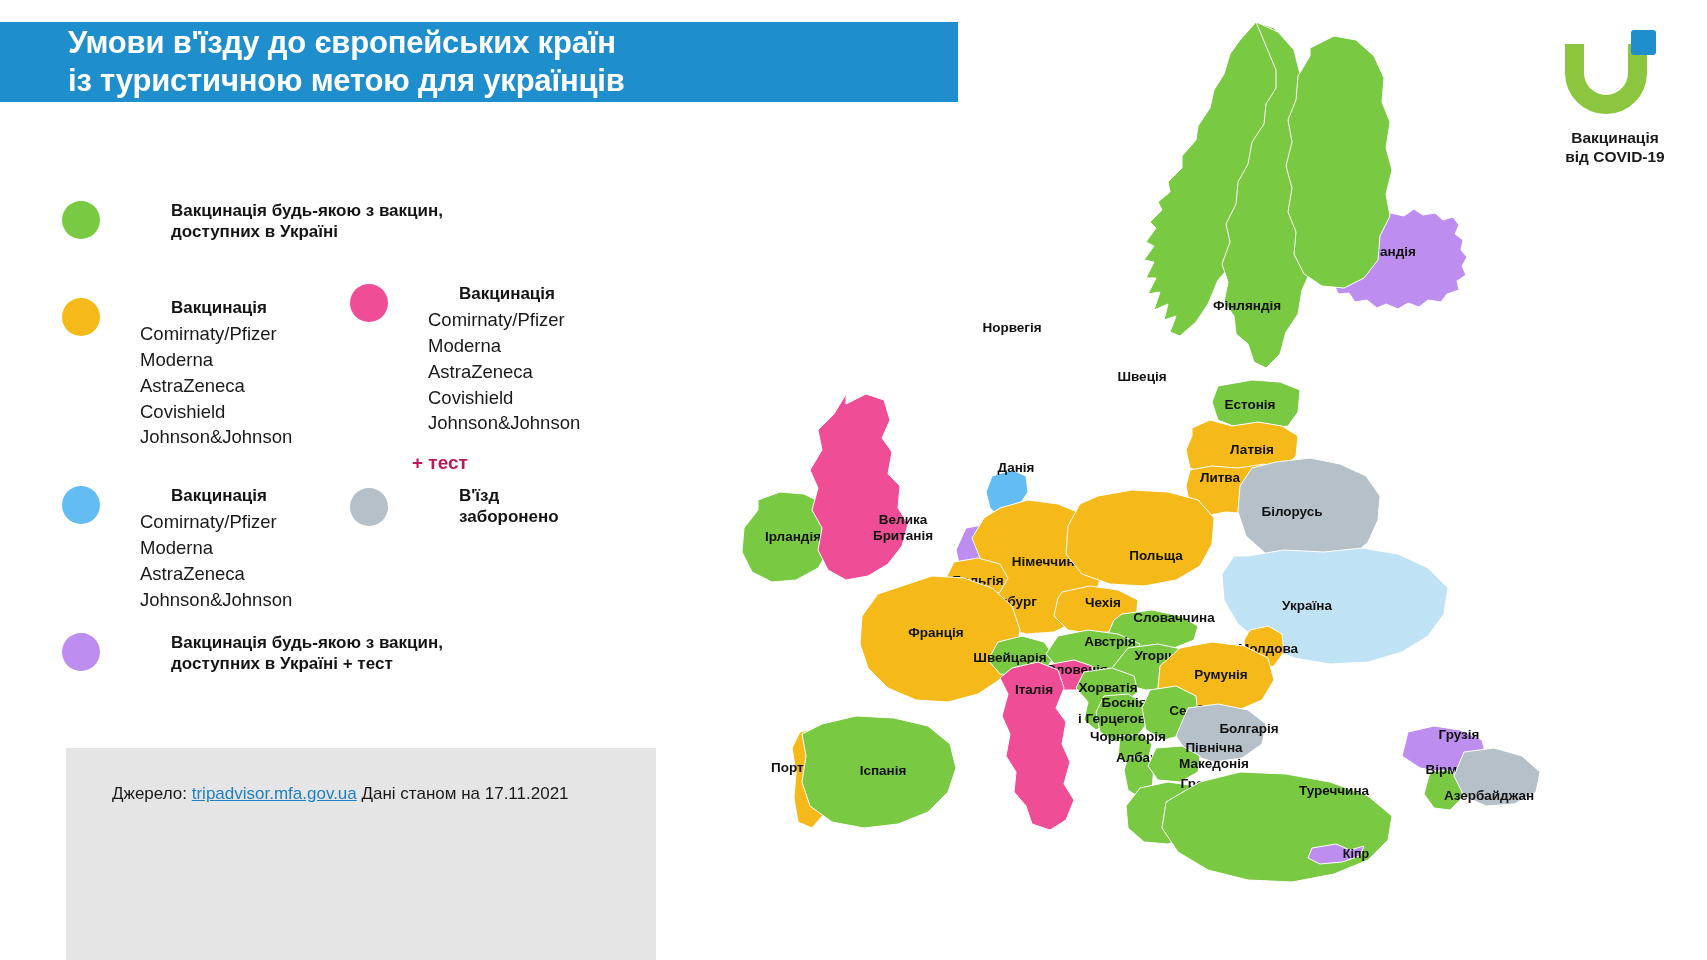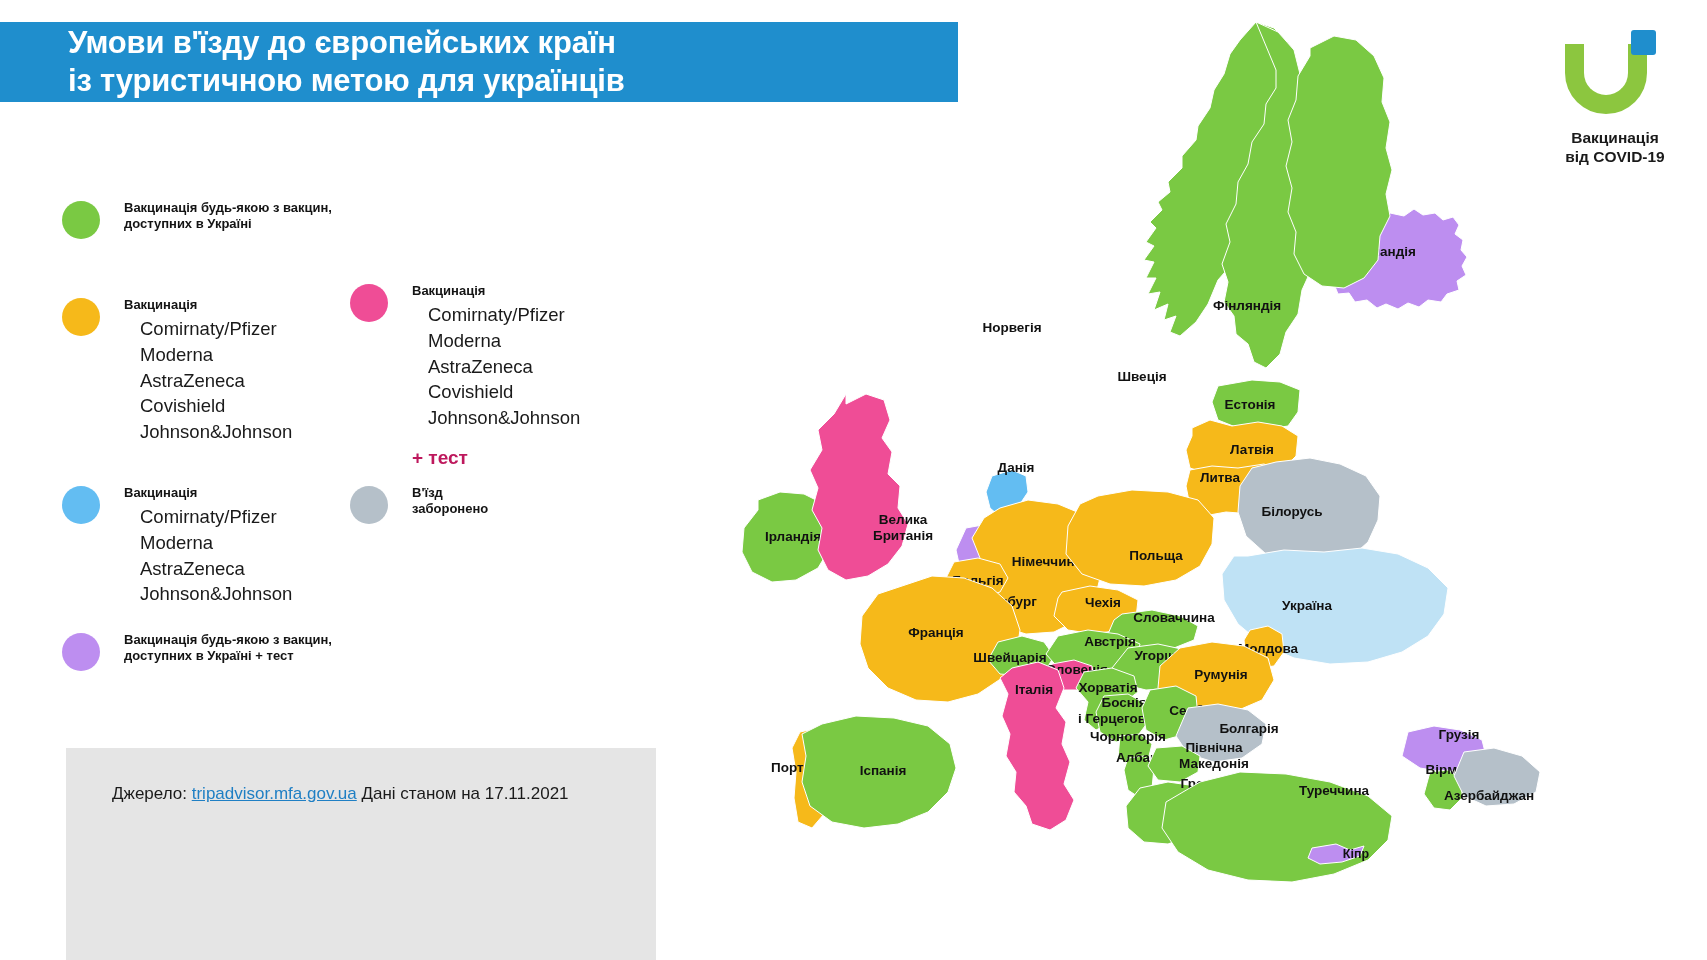--- a/index.html
+++ b/index.html
@@ -33,33 +33,33 @@
   .logo-dot{position:absolute;left:70px;top:0px;width:25px;height:25px;background:#1f8ecd;border-radius:3px;}
   .logo-text{margin-top:4px;font-size:15.5px;font-weight:bold;color:#1a1a1a;line-height:1.22;white-space:pre-line;}
 
   
   .legend{position:absolute;left:0;top:185px;width:700px;height:520px;}
   .legend-item{position:absolute;display:flex;}
   .dot{
     width:38px;height:38px;border-radius:50%;flex:0 0 38px;margin-top:1px;
   }
   .legend-body{margin-left:24px;}
-  .legend-head{font-size:13px;font-weight:bold;color:#141414;line-height:1.26;white-space:pre-line;}
+  .legend-head{font-size:17px;font-weight:bold;color:#141414;line-height:1.26;white-space:pre-line;margin-left:47px;}
   .vaccine-list{margin-top:3px;margin-left:16px;}
   .vaccine-list li{
     list-style:none;font-size:18.5px;color:#1a1a1a;line-height:1.39;font-weight:normal;
   }
   .vaccine-list{padding:0;}
   .plus-test{font-size:19px;font-weight:bold;color:#be185d;margin-top:1px;}
 
   .li-green{left:62px;top:15px;}
   .li-orange{left:62px;top:112px;}
   .li-pink{left:350px;top:98px;}
   .li-blue{left:62px;top:300px;}
-  .li-grey{left:350px;top:300px;}
+  .li-grey{left:350px;top:300px;align-items:center;}
   .li-purple{left:62px;top:447px;}
 
   
   .source-box{
     position:absolute;left:66px;top:748px;width:590px;height:212px;
     background:#e5e5e5;
   }
   .source-line{position:absolute;left:46px;top:36px;font-size:17px;color:#1a1a1a;white-space:nowrap;}
   .note-line{position:absolute;left:46px;top:110px;font-size:17px;color:#1a1a1a;line-height:1.5;}
   a.link{color:#1f7fc4;text-decoration:underline;}

